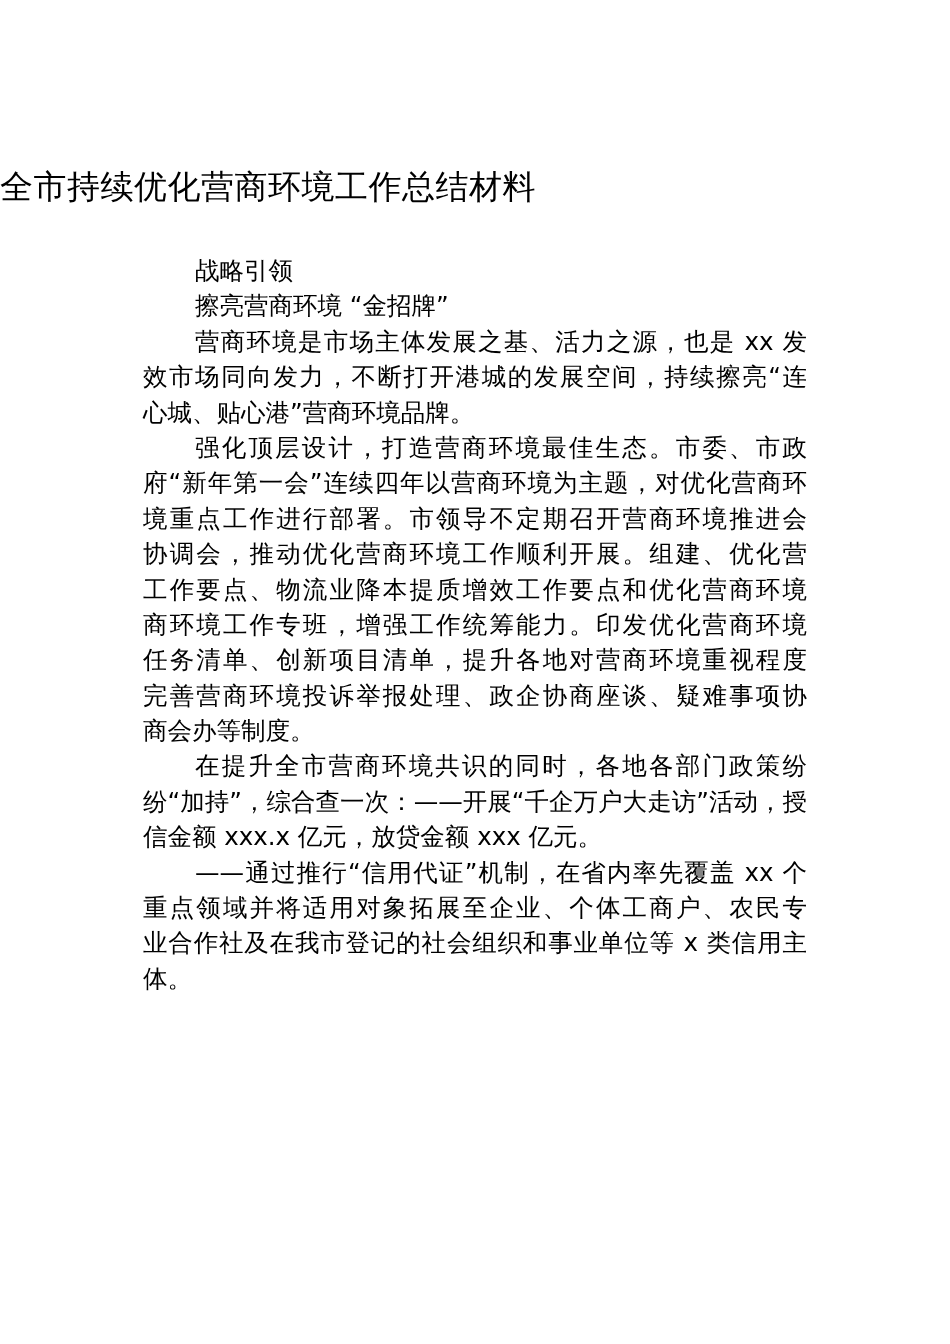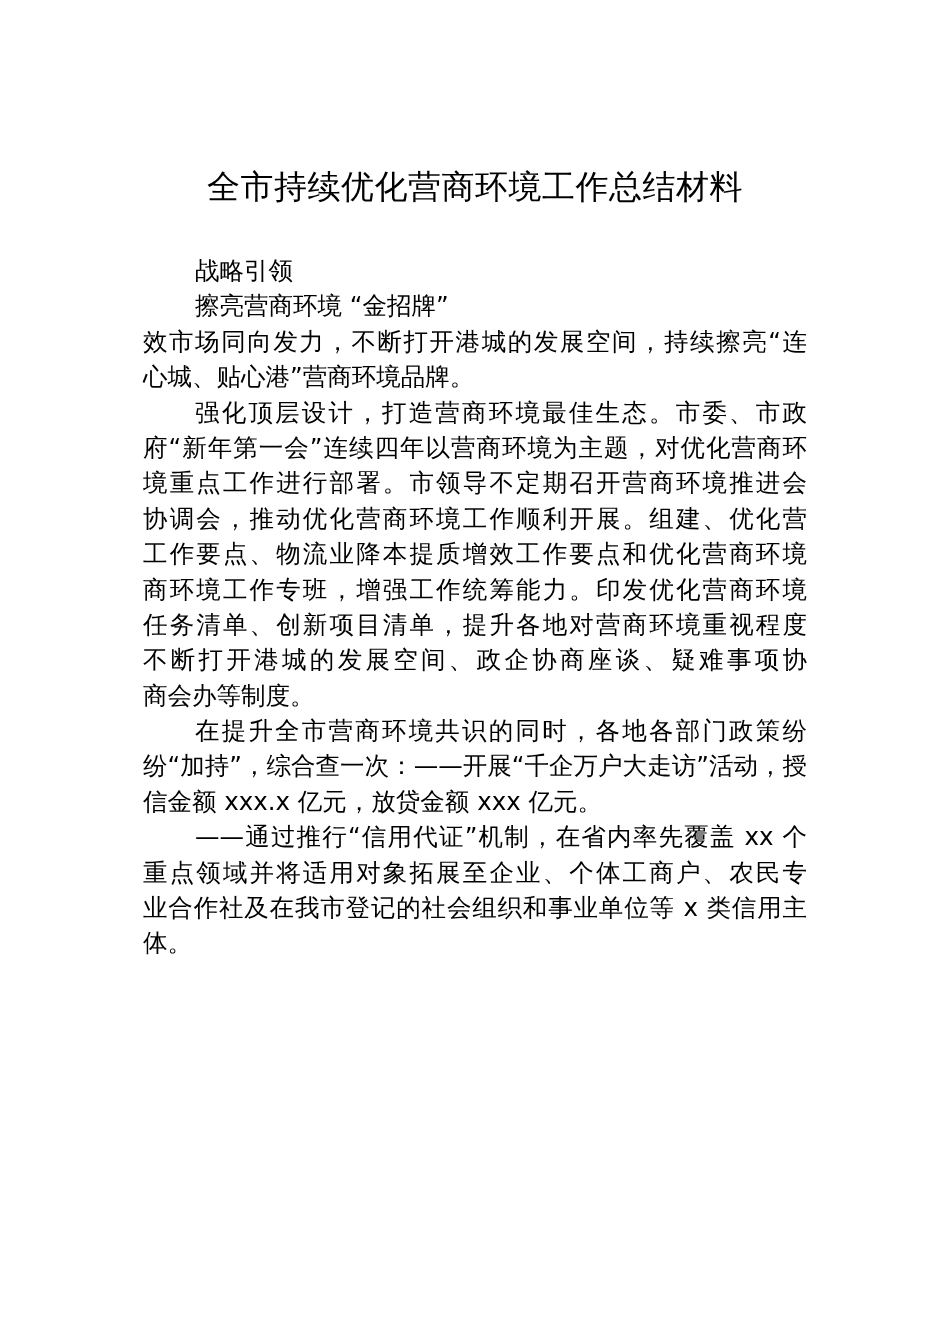--- a/index.html
+++ b/index.html
@@ -1,51 +1,52 @@
 <!DOCTYPE html>
 <html><head>
 <meta charset="utf-8">
 <style>
   html, body { margin: 0; padding: 0; background: #ffffff; }
   body { width: 950px; height: 1344px; position: relative; overflow: hidden;
          font-family: "DejaVu Sans", "Liberation Sans", sans-serif; color: #000; }
   .page { position: absolute; left: 0; top: 0; width: 950px; height: 1344px; background: #fff; }
-  .title { position: absolute; left: 0; width: 950px; top: 163px; text-align: center;
+  .title { position: absolute; left: 0; width: 950px; top: 163px; 
            font-size: 33px; line-height: 48px; letter-spacing: 0.5px; }
   .body { position: absolute; left: 143px; top: 253px; width: 664px; }
   .line { height: 35.4px; line-height: 35.4px; font-size: 24.5px; white-space: nowrap;
           text-align: justify; text-align-last: justify; }
   .line.last { text-align-last: left; }
   .line.indent { padding-left: 52px; }
 </style>
 </head>
 <body>
 
 <div class="page">
   <div class="title">全市持续优化营商环境工作总结材料</div>
   <div class="body" id="doc-body">
       <div>
         <div class="line indent last">战略引领</div>
       </div>
       <div>
         <div class="line indent last">擦亮营商环境 “金招牌”</div>
       </div>
       <div>
+        <div class="line indent">营商环境是市场主体发展之基、活力之源，也是 xx 发</div>
         <div class="line">效市场同向发力，不断打开港城的发展空间，持续擦亮“连</div>
         <div class="line last">心城、贴心港”营商环境品牌。</div>
       </div>
       <div>
         <div class="line indent">强化顶层设计，打造营商环境最佳生态。市委、市政</div>
         <div class="line">府“新年第一会”连续四年以营商环境为主题，对优化营商环</div>
         <div class="line">境重点工作进行部署。市领导不定期召开营商环境推进会</div>
         <div class="line">协调会，推动优化营商环境工作顺利开展。组建、优化营</div>
         <div class="line">工作要点、物流业降本提质增效工作要点和优化营商环境</div>
         <div class="line">商环境工作专班，增强工作统筹能力。印发优化营商环境</div>
         <div class="line">任务清单、创新项目清单，提升各地对营商环境重视程度</div>
-        <div class="line">不断打开港城的发展空间、政企协商座谈、疑难事项协</div>
+        <div class="line">完善营商环境投诉举报处理、政企协商座谈、疑难事项协</div>
         <div class="line last">商会办等制度。</div>
       </div>
       <div>
         <div class="line indent">在提升全市营商环境共识的同时，各地各部门政策纷</div>
         <div class="line">纷“加持”，综合查一次：——开展“千企万户大走访”活动，授</div>
         <div class="line last">信金额 xxx.x 亿元，放贷金额 xxx 亿元。</div>
       </div>
       <div>
         <div class="line indent">——通过推行“信用代证”机制，在省内率先覆盖 xx 个</div>
         <div class="line">重点领域并将适用对象拓展至企业、个体工商户、农民专</div>

